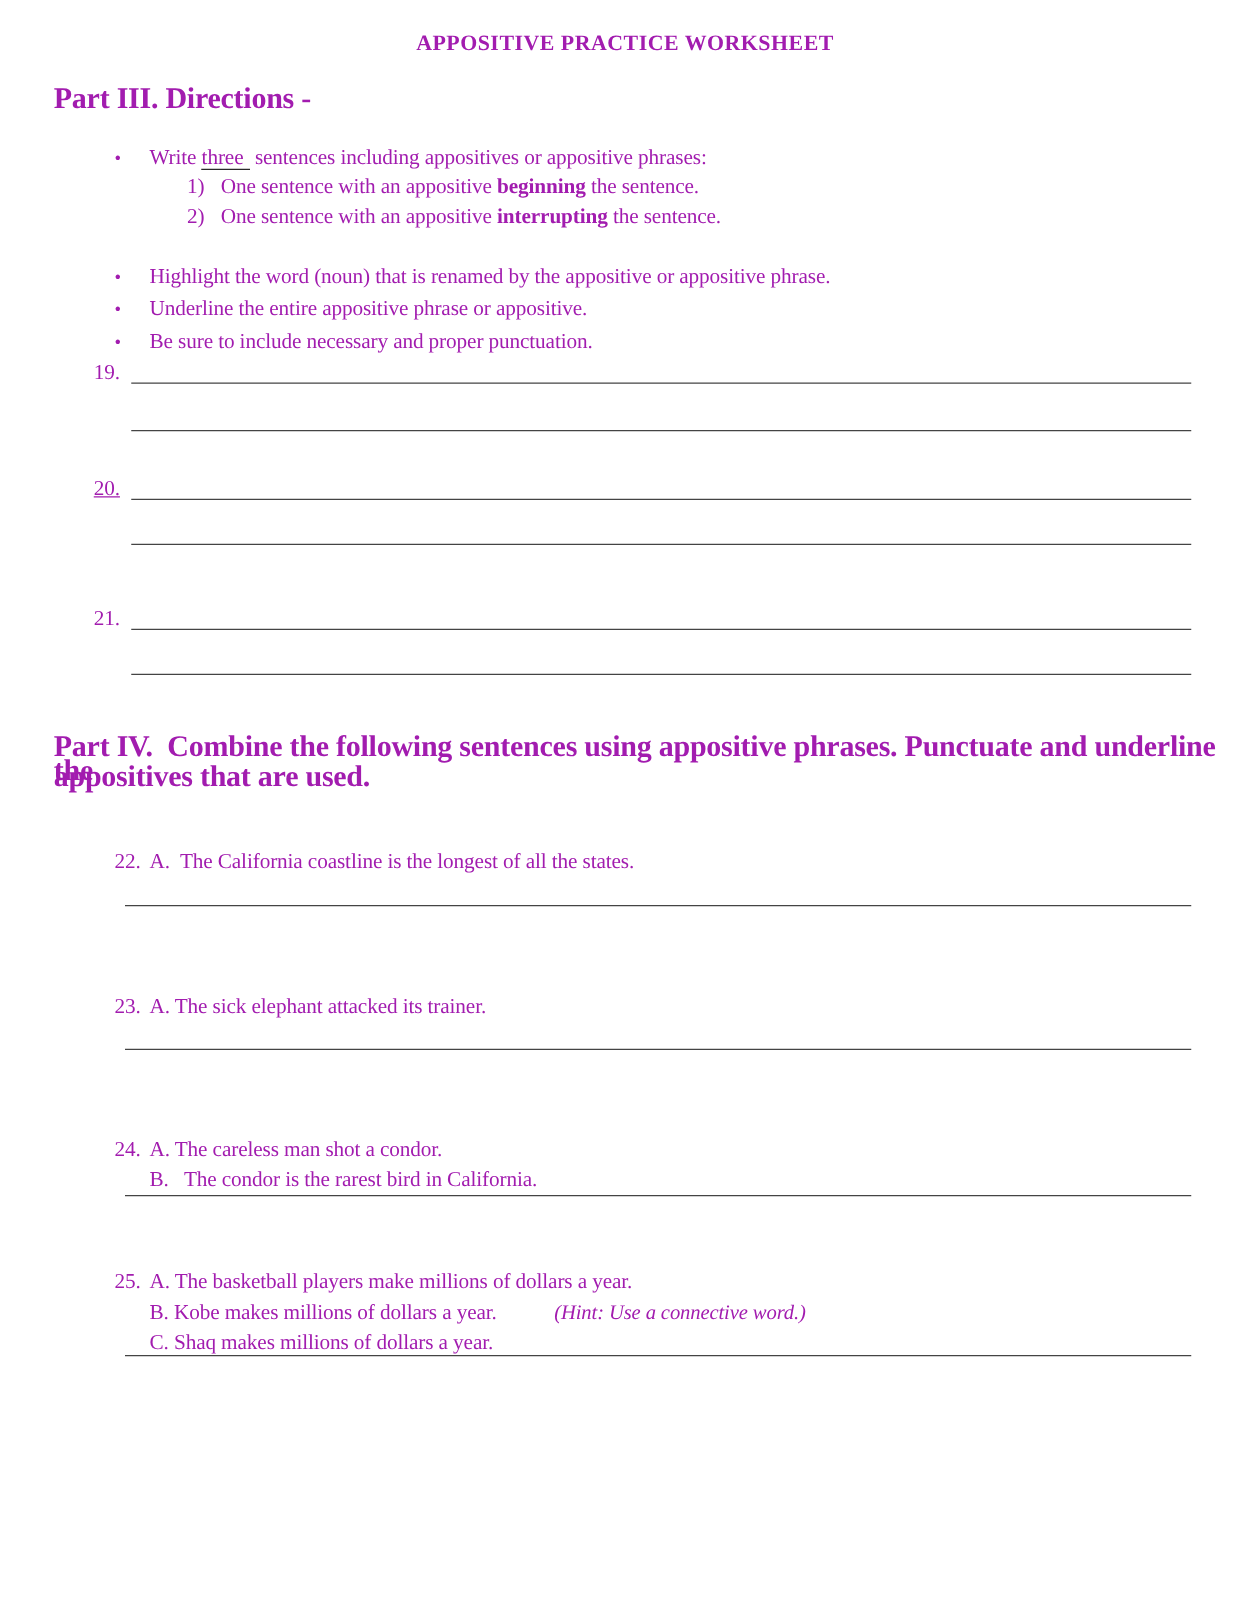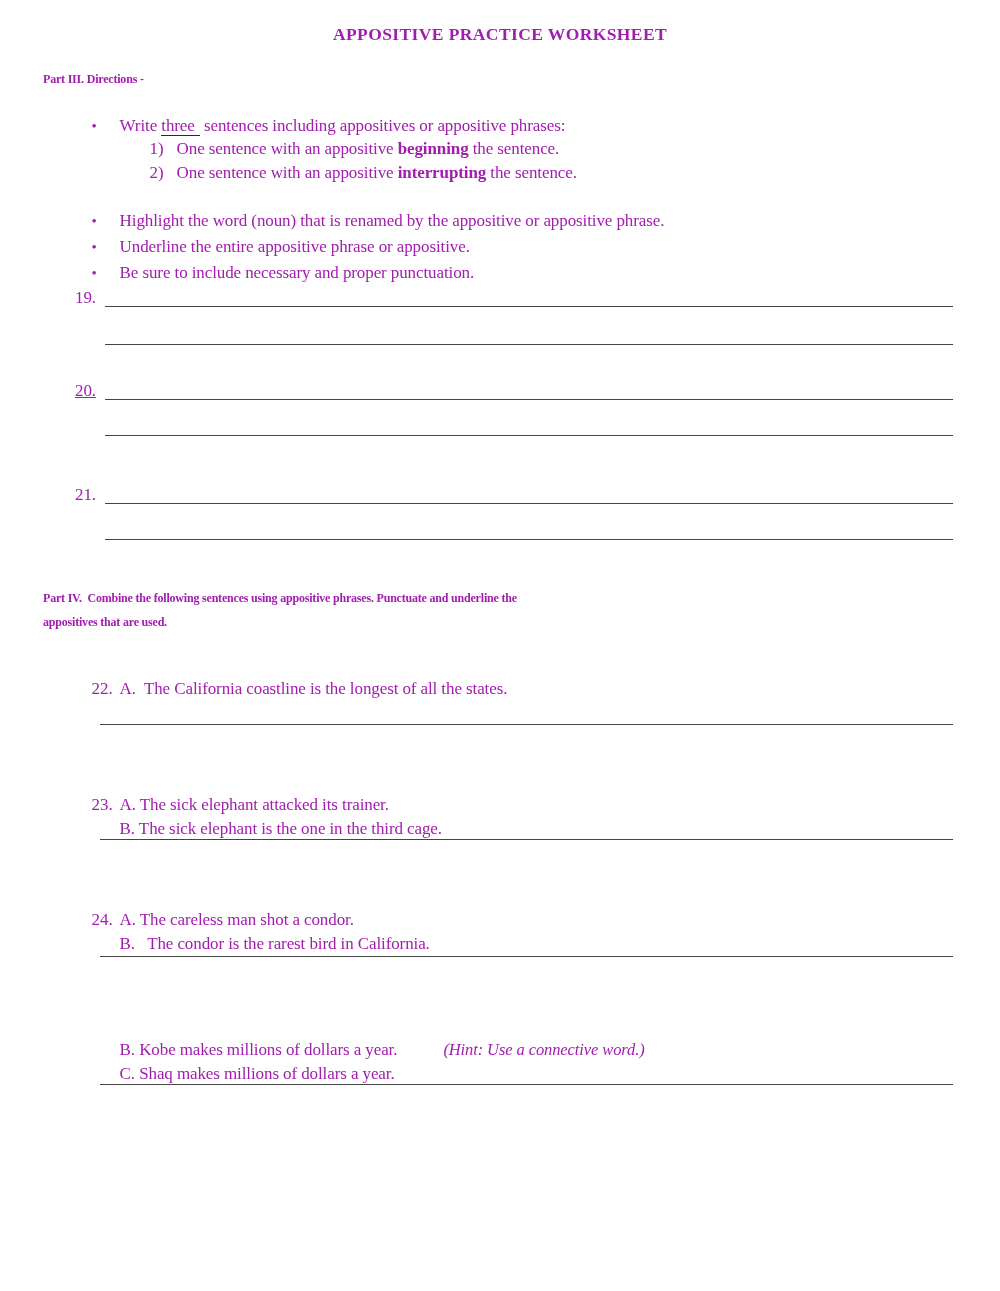--- a/index.html
+++ b/index.html
@@ -23,21 +23,21 @@
     position: absolute;
     left: 0; top: 24px;
     width: 100%;
     text-align: center;
     font-size: 17.5px;
     font-weight: bold;
     letter-spacing: 0.4px;
   }
   .heading {
     font-weight: bold;
-    font-size: 12px;
+    font-size: 24px;
     letter-spacing: -0.2px;
   }
   .bullet-row .dot {
     display: inline-block;
     width: 28px;
   }
   .bullet-row .dot::before { content: "\2022"; font-size: 15px; }
   .sub-row .num {
     display: inline-block;
     width: 27px;
@@ -108,33 +108,33 @@
   <div class="line heading" style="left:43px; top:613px;">appositives that are used.</div>
 
   <div class="line" style="left:75px; top:660px;">
     <span class="pnum">22.</span><span class="ptext">A.  The California coastline is the longest of all the states.</span>
   </div>
   <div class="rule" style="left:100px; top:724px; width:853px;"></div>
 
   <div class="line" style="left:75px; top:776px;">
     <span class="pnum">23.</span><span class="ptext">A. The sick elephant attacked its trainer.</span>
   </div>
-  <div class="line" style="left:103px; top:800px;">
-    <span class="ptext">B. The sick elephant is the one in the third cage.</span>
-  </div>
   <div class="rule" style="left:100px; top:839px; width:853px;"></div>
 
   <div class="line" style="left:75px; top:891px;">
     <span class="pnum">24.</span><span class="ptext">A. The careless man shot a condor.</span>
   </div>
   <div class="line" style="left:103px; top:915px;">
     <span class="ptext">B.   The condor is the rarest bird in California.</span>
   </div>
   <div class="rule" style="left:100px; top:956px; width:853px;"></div>
 
+  <div class="line" style="left:75px; top:996px;">
+    <span class="pnum">25.</span><span class="ptext">A. The basketball players make millions of dollars a year.</span>
+  </div>
   <div class="line" style="left:103px; top:1045px;">
     <span class="ptext">C. Shaq makes millions of dollars a year.</span>
   </div>
   <div class="line" style="left:103px; top:1021px;">
     <span class="ptext">B. Kobe makes millions of dollars a year.</span><span class="hint">(Hint: Use a connective word.)</span>
   </div>
   <div class="rule" style="left:100px; top:1084px; width:853px;"></div>
 
 </div>
 

